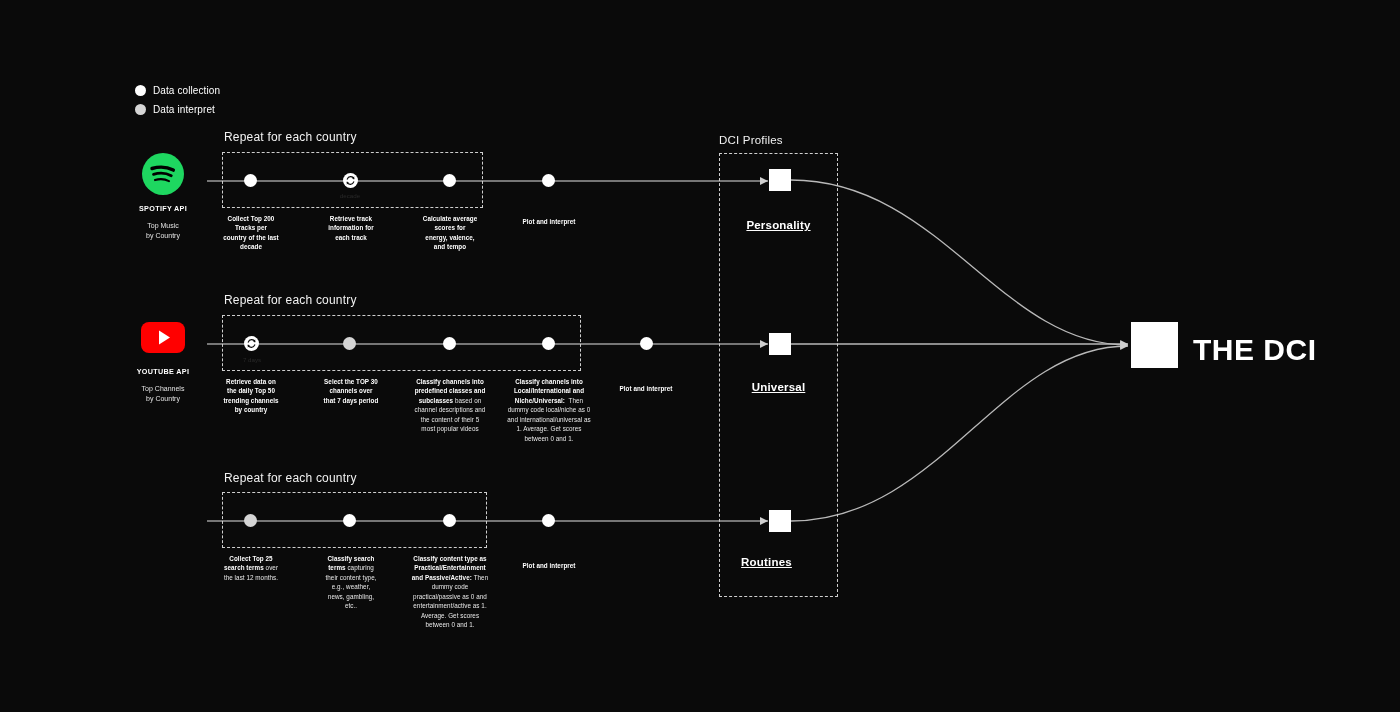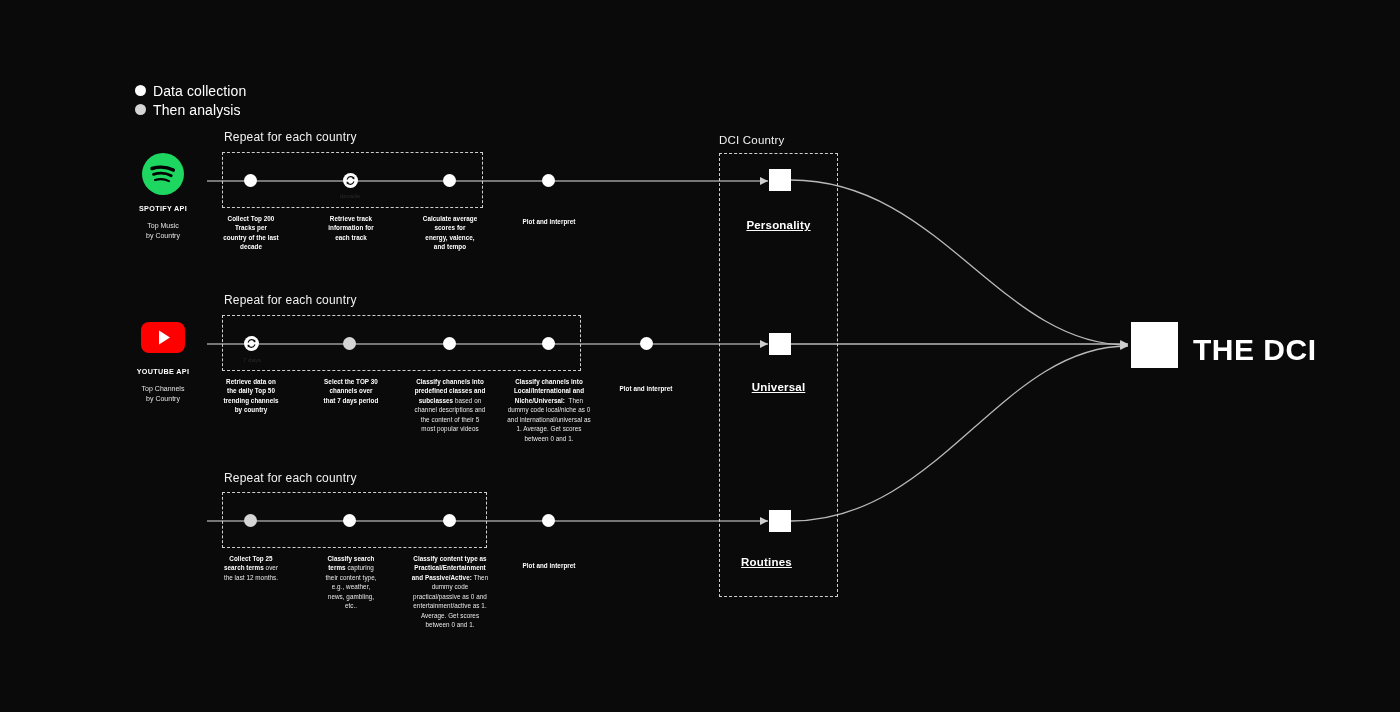--- a/index.html
+++ b/index.html
@@ -6,21 +6,21 @@
   body{width:1400px;height:712px;overflow:hidden;
        font-family:"Liberation Sans","DejaVu Sans",sans-serif;
        color:#ffffff;position:relative;}
   #stage{position:absolute;inset:0;width:1400px;height:712px;background:#0a0a0a;}
   .abs{position:absolute;}
 
   
   #legend{left:135px;top:83px;width:220px;}
   .legend-row{display:flex;align-items:center;height:15px;margin-bottom:4px;}
   .legend-dot{width:11px;height:11px;border-radius:50%;margin-right:7px;flex:0 0 auto;}
-  .legend-label{font-size:14px;color:#ffffff;letter-spacing:.1px;line-height:1;}
+  .legend-label{font-size:10px;color:#ffffff;letter-spacing:.1px;line-height:1;}
 
   
   .source{width:74px;text-align:center;}
   .source-logo{width:44px;height:44px;margin:0 auto 8px auto;position:relative;}
   .source-name{font-size:7.2px;font-weight:bold;letter-spacing:.35px;color:#fff;line-height:1.25;}
   .source-sub{font-size:7px;color:#e3e3e3;line-height:1.45;margin-top:8px;font-weight:400;}
 
   
   .repeat-label{font-size:12px;color:#f2f2f2;letter-spacing:.2px;white-space:nowrap;font-weight:400;}
   .section-label{font-size:11.5px;color:#f2f2f2;letter-spacing:.2px;white-space:nowrap;font-weight:400;}
@@ -76,21 +76,21 @@
     <path d="M791,521 C940,521 1000,346 1128,346" fill="none" stroke="#b9b9b9" stroke-width="1.3" marker-end="url(#arrow)"></path>
   </svg>
 
   <div class="abs" id="legend">
     <div class="legend-row">
       <span class="legend-dot" style="background:#ffffff"></span>
       <span class="legend-label">Data collection</span>
     </div>
     <div class="legend-row">
       <span class="legend-dot" style="background:#d5d5d5"></span>
-      <span class="legend-label">Then analysis</span>
+      <span class="legend-label">Data interpret</span>
     </div>
   </div>
 
   <div class="abs repeat-label" style="left:224px;top:130px;">Repeat for each country</div>
   <div class="abs dashed-box" style="left:222px;top:152px;width:261px;height:56px;"></div>
 
   <div class="abs source" style="left:126px;top:152px;">
     <div class="source-logo">
       <svg width="44" height="44" viewBox="0 0 44 44">
         <circle cx="22" cy="22" r="21" fill="#1ed760"></circle>
@@ -162,21 +162,21 @@
   <div class="abs node analysis" style="left:244px;top:514px;"></div>
   <div class="abs node" style="left:343px;top:514px;"></div>
   <div class="abs node" style="left:443px;top:514px;"></div>
   <div class="abs node" style="left:542px;top:514px;"></div>
 
   <div class="step-cap" style="left:206px;top:554px;width:90px;">Collect Top 25<br>search terms <span class="reg">over</span><br><span class="reg">the last 12 months.</span></div>
   <div class="step-cap" style="left:306px;top:554px;width:90px;">Classify search<br>terms <span class="reg">capturing</span><br><span class="reg">their content type,</span><br><span class="reg">e.g., weather,</span><br><span class="reg">news, gambling,</span><br><span class="reg">etc..</span></div>
   <div class="step-cap" style="left:401px;top:554px;width:98px;">Classify content type as<br>Practical/Entertainment<br>and Passive/Active: <span class="reg">Then</span><br><span class="reg">dummy code</span><br><span class="reg">practical/passive as 0 and</span><br><span class="reg">entertainment/active as 1.</span><br><span class="reg">Average. Get scores</span><br><span class="reg">between 0 and 1.</span></div>
   <div class="plot-cap" style="left:500px;top:562px;width:98px;">Plot and interpret</div>
 
-  <div class="abs section-label" style="left:719px;top:134px;">DCI Country</div>
+  <div class="abs section-label" style="left:719px;top:134px;">DCI Profiles</div>
   <div class="abs dashed-box" style="left:719px;top:153px;width:119px;height:444px;"></div>
 
   <div class="abs profile-box" style="left:769px;top:169px;"></div>
   <div class="abs profile-name" style="left:719px;top:219px;width:119px;">Personality</div>
 
   <div class="abs profile-box" style="left:769px;top:333px;"></div>
   <div class="abs profile-name" style="left:719px;top:381px;width:119px;">Universal</div>
 
   <div class="abs profile-box" style="left:769px;top:510px;"></div>
   <div class="abs profile-name" style="left:719px;top:556px;width:95px;">Routines</div>

